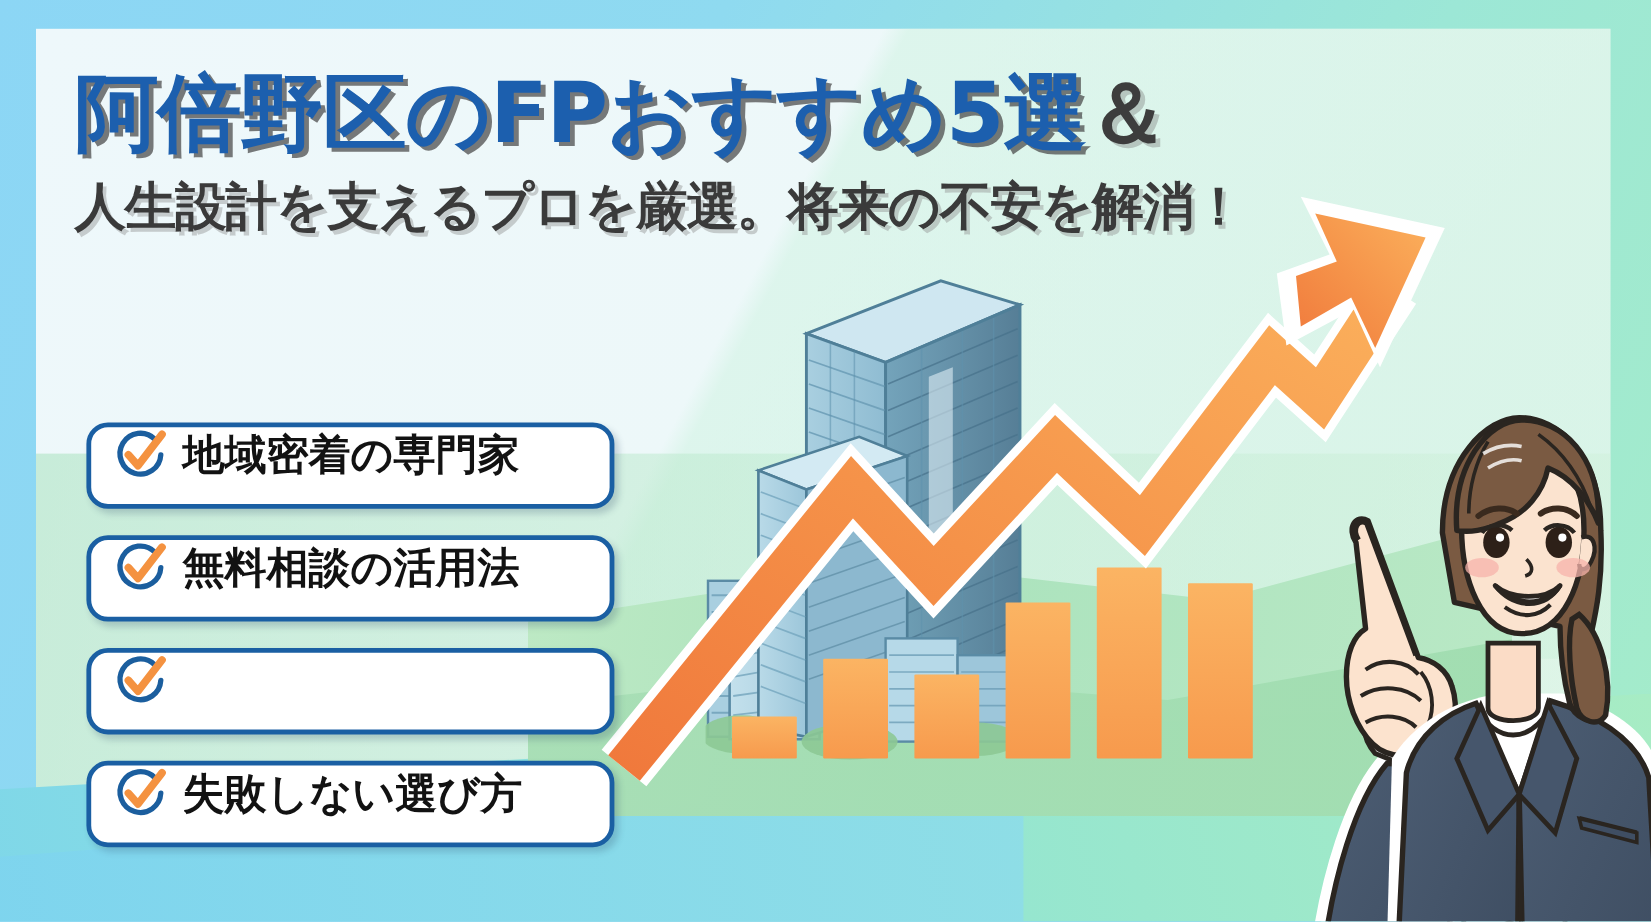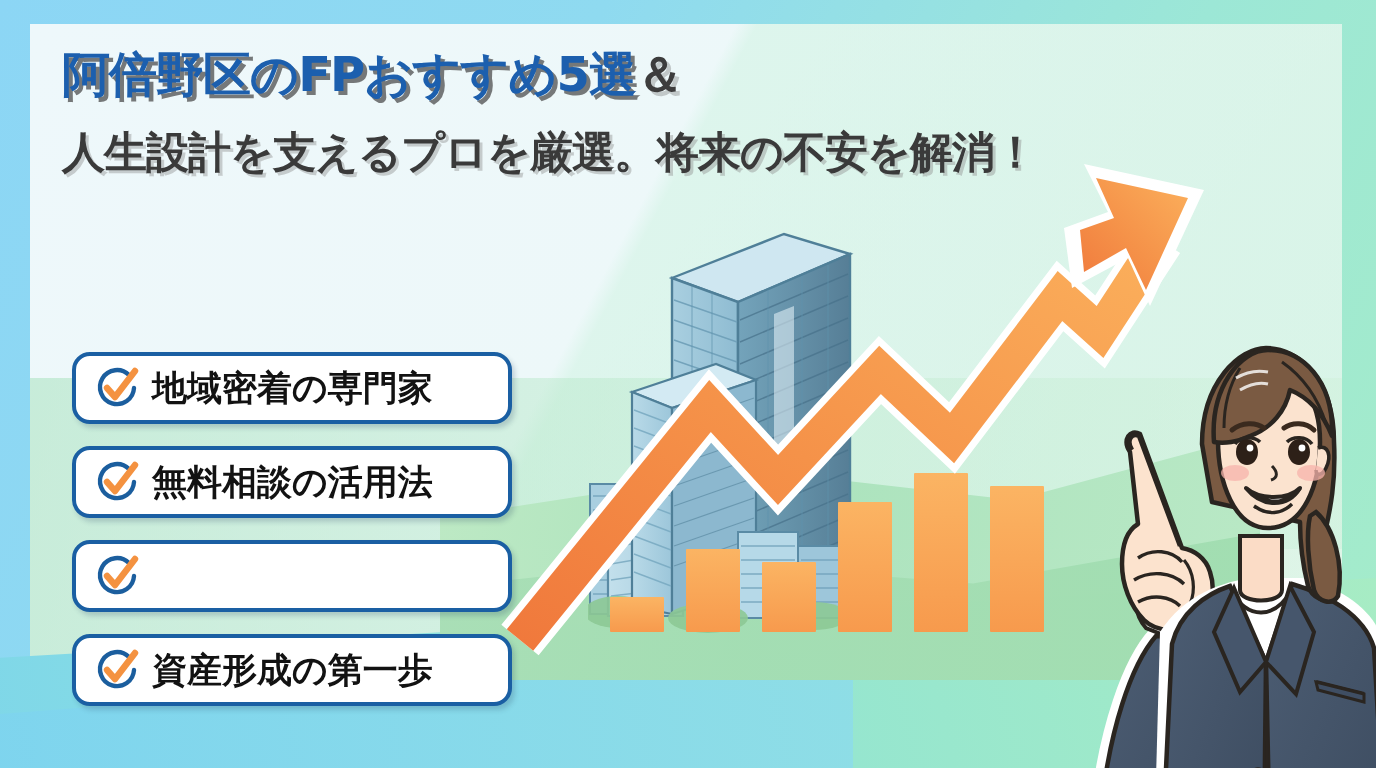--- a/index.html
+++ b/index.html
@@ -43,35 +43,35 @@
   .bottom-sweep2{
     position:absolute; left:0; bottom:0; width:62%; height:120px;
     background:linear-gradient(80deg,#7ed4ef 0%,#8ddcea 100%);
     clip-path:polygon(0 55%, 100% 0, 100% 100%, 0 100%);
     z-index:2; opacity:.85;
   }
 
   
   .text-zone{ position:absolute; left:62px; top:34px; z-index:14; }
   .title-line{
-    font-weight:bold; font-size:48px; line-height:80px;
-    letter-spacing:-1px; white-space:nowrap;
+    font-weight:bold; font-size:70px; line-height:80px;
+    letter-spacing:-1px; white-space:nowrap;margin-top:20px;
   }
   .t-blue{ color:#1c5fae; text-shadow:4px 4px 0 rgba(70,70,70,.72); }
   .t-dark{ color:#3d3d3d; text-shadow:4px 4px 0 rgba(120,120,120,.38); }
   .subtitle{
     margin-top:10px; font-size:43px; font-weight:bold; color:#3a3a3a;
     letter-spacing:-1px; white-space:nowrap;
     text-shadow:3px 3px 0 rgba(140,140,140,.42);
   }
 
   
   .checklist{ position:absolute; left:72px; top:352px; z-index:15; }
   .pill{
-    display:flex; align-items:center; gap:12px;
+    display:flex; align-items:flex-start; gap:12px;
     width:440px; height:72px; margin-bottom:22px;
     background:#ffffff; border:4px solid #1a5fa3; border-radius:18px;
     padding:0 16px 0 18px;
     box-shadow:3px 4px 5px rgba(40,70,100,.22);
   }
   .pill-label{
     font-size:35px; font-weight:bold; color:#121212;
     letter-spacing:0px; white-space:nowrap;
   }
   .chk{ width:46px; height:46px; flex:0 0 46px; position:relative; }
@@ -456,18 +456,18 @@
       </span>
     </div>
 
     <div class="pill">
       <span class="chk">
         <svg width="46" height="46" viewBox="0 0 46 46">
           <path d="M35 10 A17 17 0 1 0 40 23" fill="none" stroke="#1b5e9e" stroke-width="4.4" stroke-linecap="round"></path>
           <path d="M13 23 L21 32 L41 6" fill="none" stroke="#f49240" stroke-width="6.4" stroke-linecap="round" stroke-linejoin="round"></path>
         </svg>
       </span>
-      <span class="pill-label">資産形成の第一歩</span>
+      <span class="pill-label">失敗しない選び方</span>
     </div>
 
   </div>
 
 </div>
 
 </body></html>

